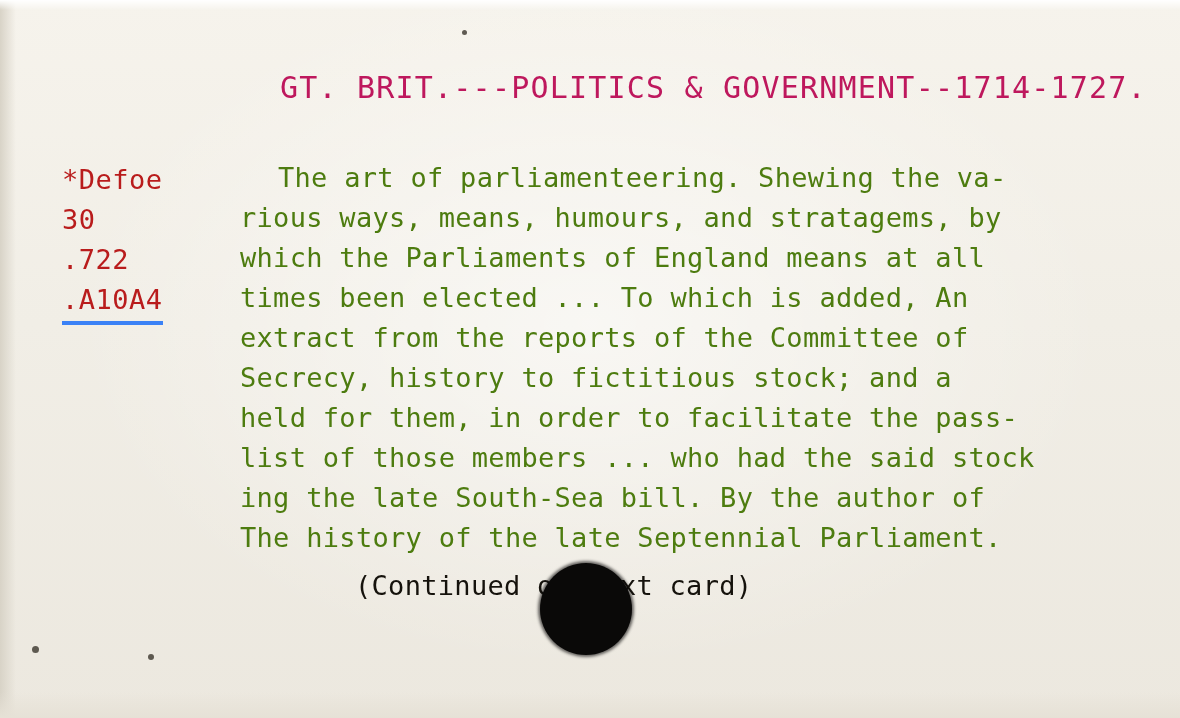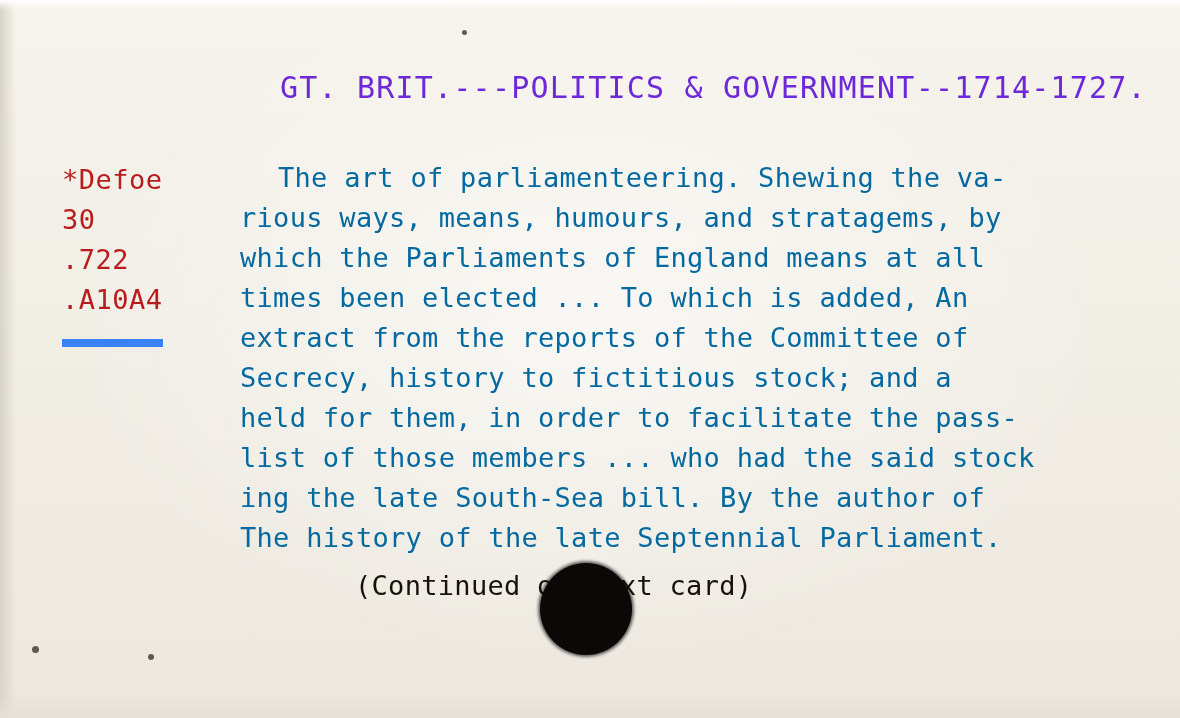--- a/index.html
+++ b/index.html
@@ -47,50 +47,50 @@
     pointer-events: none;
   }
 
   .heading {
     position: absolute;
     left: 280px;
     top: 70px;
     font-size: 30px;
     letter-spacing: 1.2px;
     white-space: nowrap;
-    color: #6d28d9;
+    color: #be185d;
   }
 
   .call-number {
     position: absolute;
     left: 62px;
     top: 160px;
     width: 190px;
     font-size: 27px;
     line-height: 40px;
     letter-spacing: 0.5px;
     color: #b91c1c;
   }
   .call-number div { white-space: nowrap; }
   .call-number .underlined {
     display: inline-block;
-    border-bottom: 8px solid #3b82f6;
-    padding-bottom: 19px;
+    border-bottom: 4px solid #3b82f6;
+    padding-bottom: 1px;
     text-align: right;
   }
 
   .body-text {
     position: absolute;
     left: 240px;
     top: 158px;
     width: 930px;
     font-size: 27px;
     line-height: 40px;
     letter-spacing: 0.3px;
-    color: #0369a1;
+    color: #4d7c0f;
   }
   .body-text .line { white-space: nowrap; }
   .body-text .line.indent { text-indent: 38px; }
 
   .continued {
     position: absolute;
     left: 355px;
     top: 570px;
     font-size: 27px;
     letter-spacing: 0.3px;

